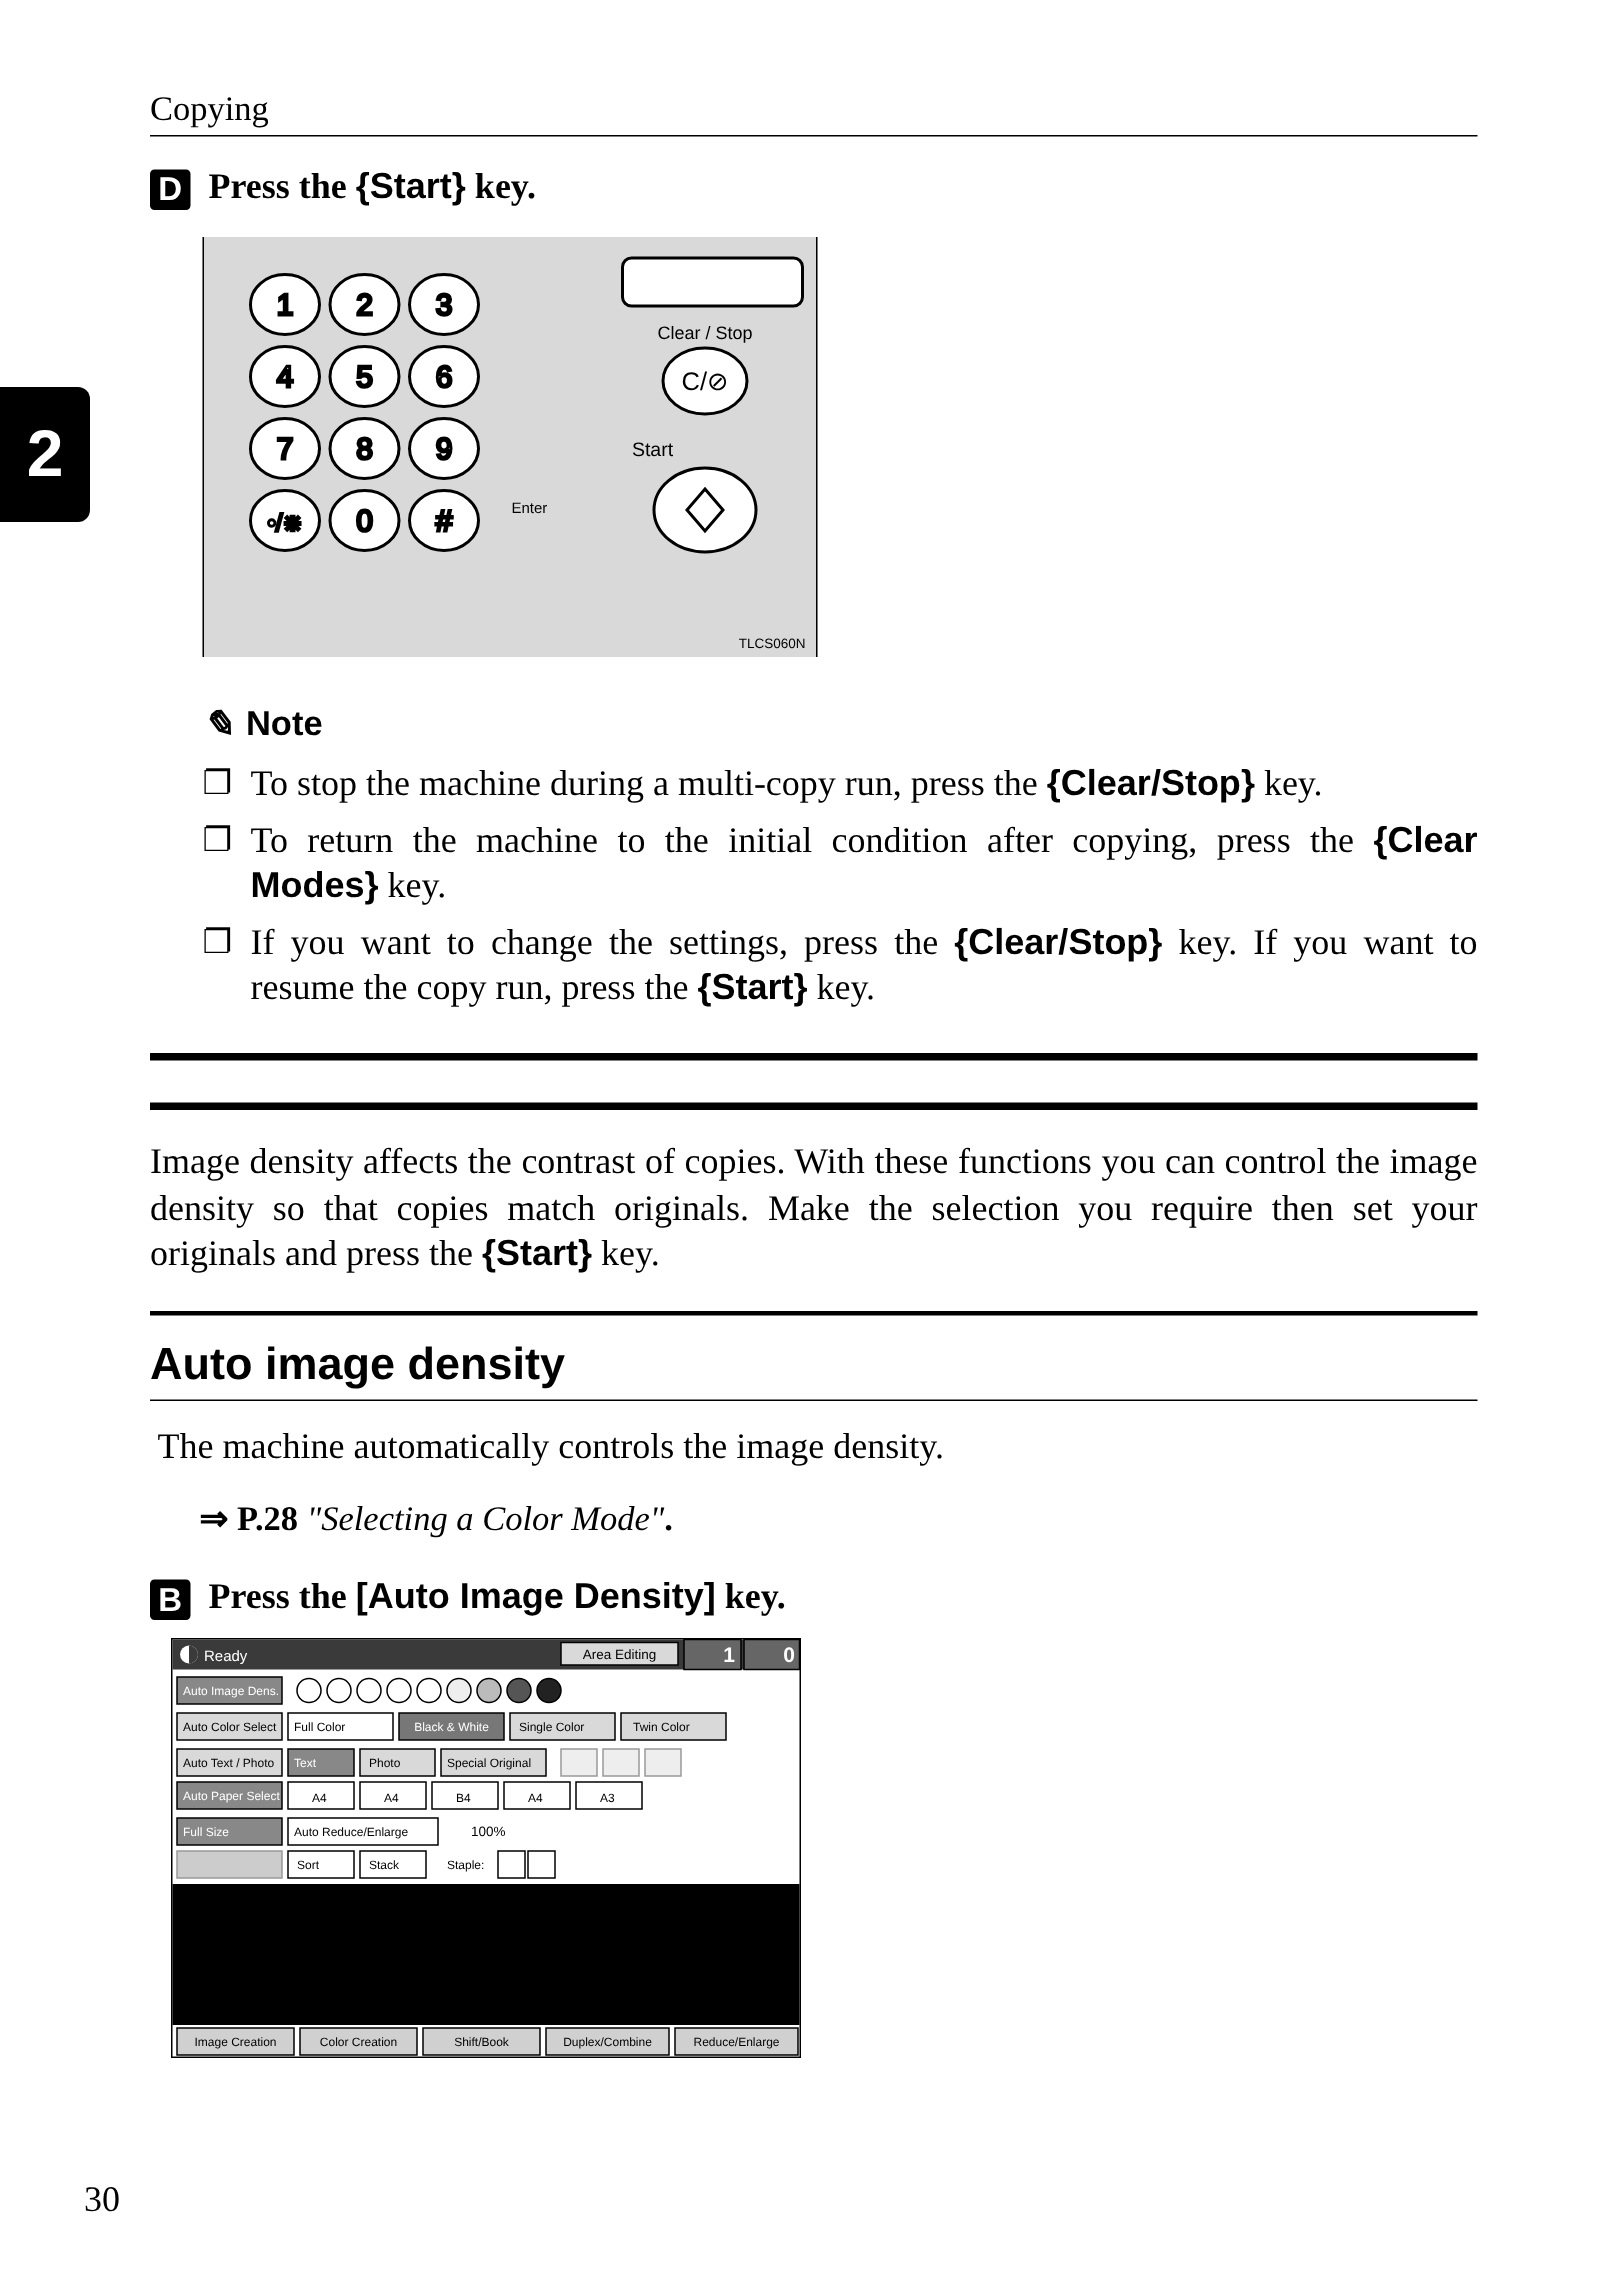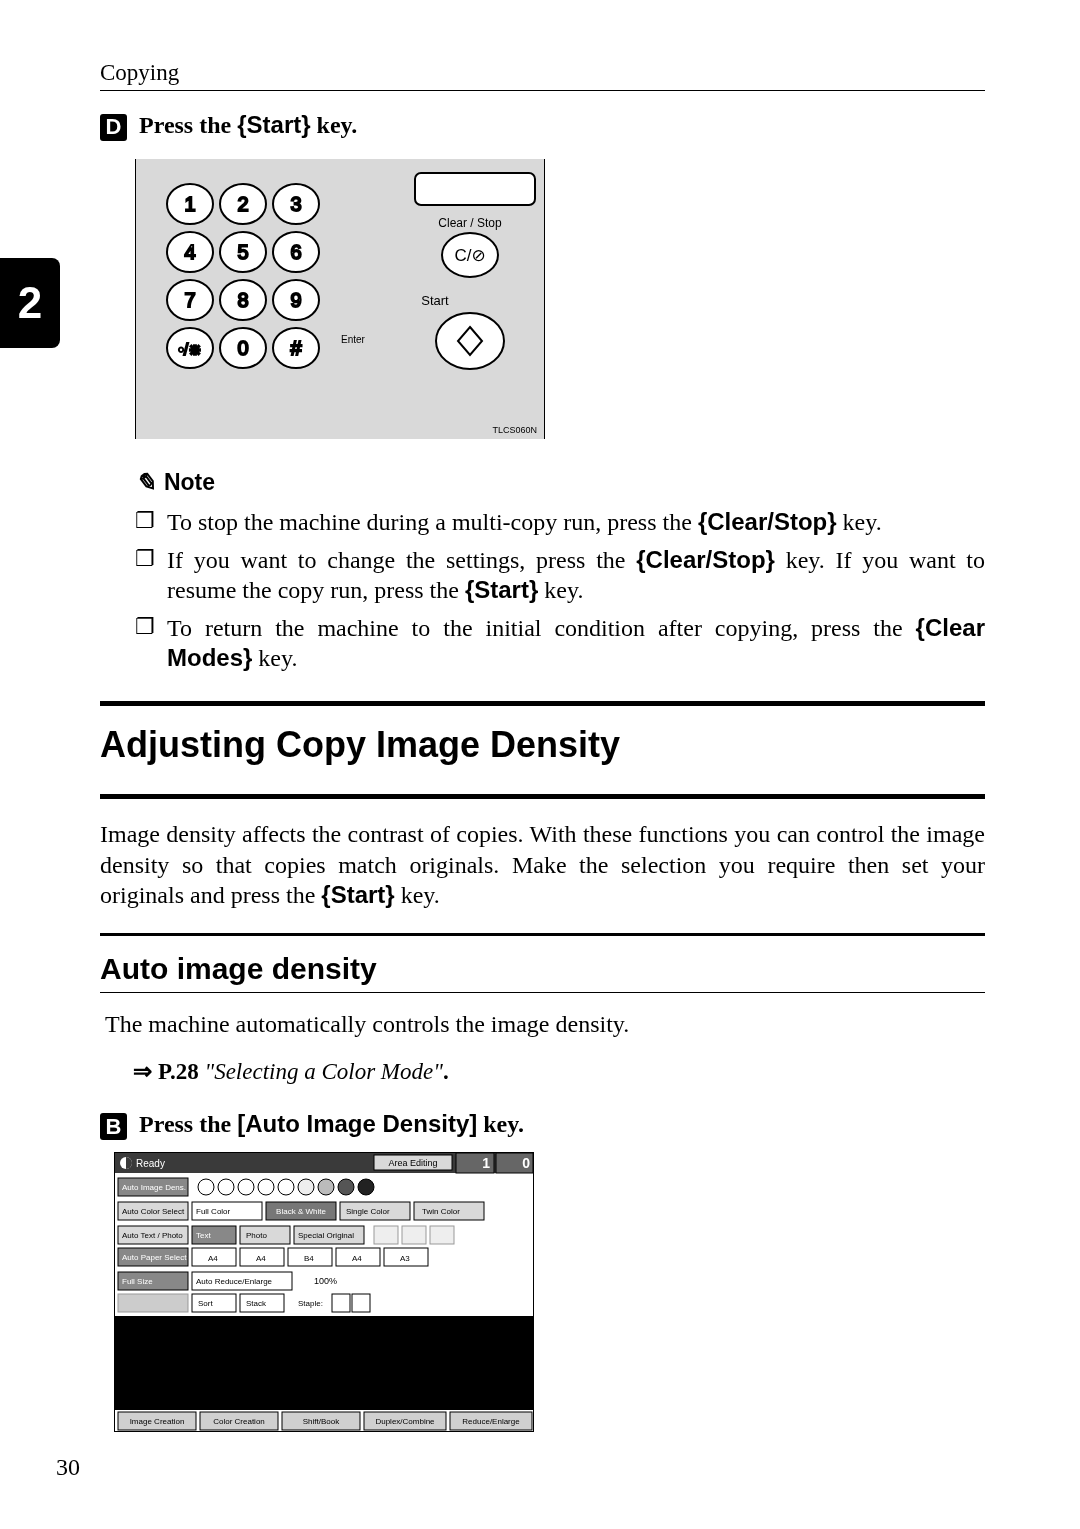--- a/index.html
+++ b/index.html
@@ -251,30 +251,29 @@
   <div class="note-row">
     <span class="note-icon">✎</span>
     <span>Note</span>
   </div>
 
   <ul class="bullet-list">
     <li>
       <span>To stop the machine during a multi-copy run, press the </span><span class="hardkey">{<span>Clear/Stop</span>}</span><span> key.</span>
     </li>
     <li>
+      <span>To return the machine to the initial condition after copying, press the </span><span class="hardkey">{<span>Clear Modes</span>}</span><span> key.</span>
+    </li>
+    <li>
       <span>If you want to change the settings, press the </span><span class="hardkey">{<span>Clear/Stop</span>}</span><span> key. If you want to resume the copy run, press the </span><span class="hardkey">{<span>Start</span>}</span><span> key.</span>
     </li>
-    <li>
-      <span>To return the machine to the initial condition after copying, press the </span><span class="hardkey">{<span>Clear Modes</span>}</span><span> key.</span>
-    </li>
   </ul>
 
   <hr class="hr-thick">
 
-  <h1 class="section-h1">Adjusting Copy Image Density</h1>
 
   <hr class="hr-thick">
 
   <p class="body-text">
     <span>Image density affects the contrast of copies. With these functions you can control the image density so that copies match originals. Make the selection you require then set your originals and press the </span><span class="hardkey">{<span>Start</span>}</span><span> key.</span>
   </p>
 
   <hr class="hr-med">
 
   <h2 class="sub-h2">Auto image density</h2>

